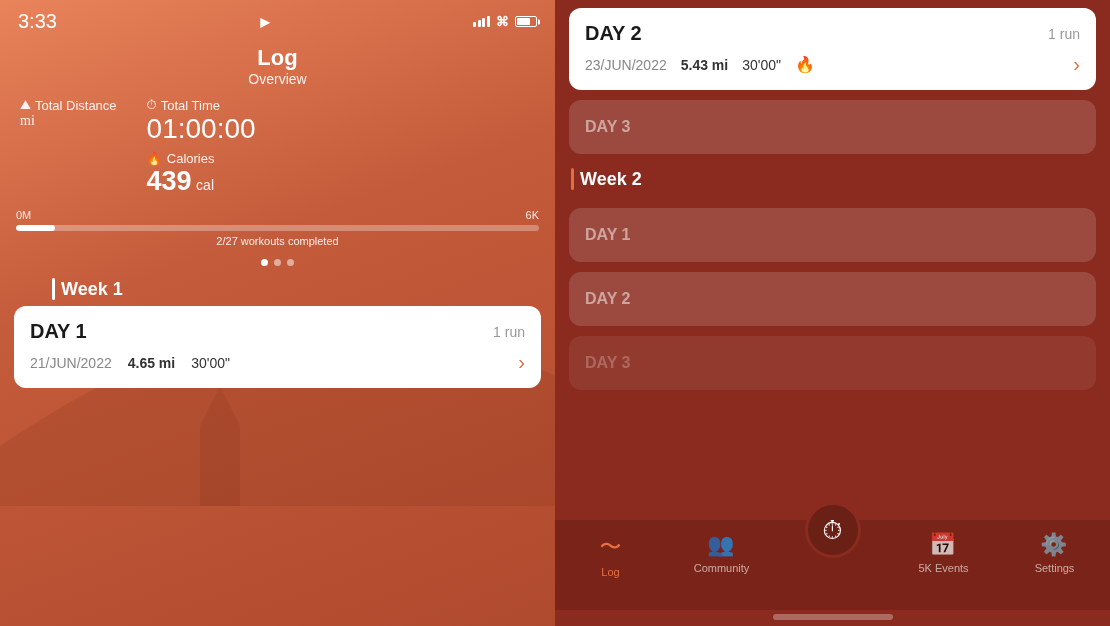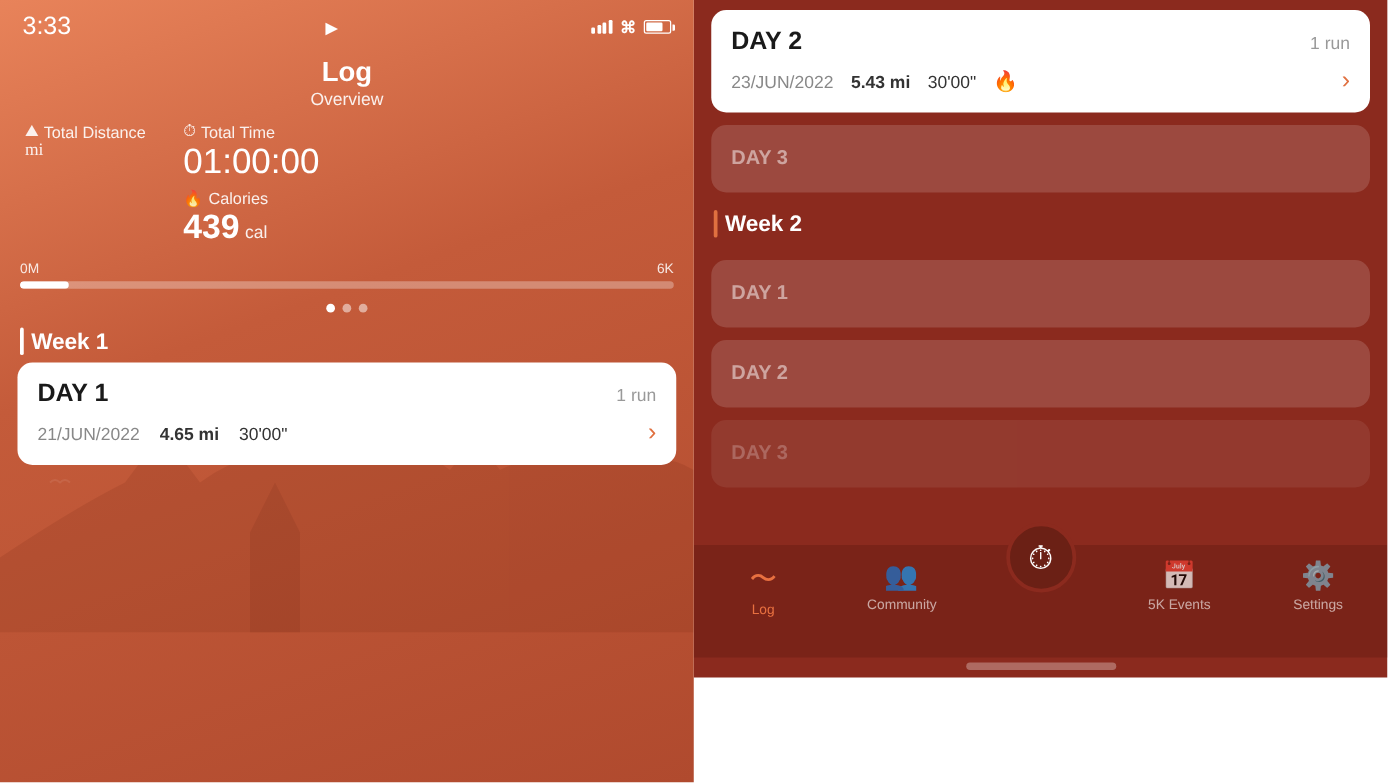--- a/index.html
+++ b/index.html
@@ -168,20 +168,21 @@
     
     .week-label {
       display: flex;
       align-items: center;
       gap: 6px;
       padding: 6px 16px 6px;
       color: white;
       font-size: 18px;
       font-weight: 700;
       z-index: 10;
+      margin-left: 36px;
     }
     .week-accent {
       width: 3px; height: 22px;
       background: white;
       border-radius: 2px;
     }
 
     
     .day-card {
       background: white;
@@ -211,21 +212,21 @@
     .chevron-right {
       margin-left: auto;
       color: #e07040;
       font-size: 20px;
       font-weight: 300;
     }
 
     
     .right-panel {
       width: 555px;
-      height: 542px;
+      height: 626px;
       background: #8b2a1e;
       display: flex;
       flex-direction: column;
       overflow: hidden;
     }
 
     .right-scroll {
       flex: 1;
       overflow-y: auto;
       padding: 0 14px;
@@ -395,20 +396,21 @@
   </div>
 
   <div class="progress-section">
     <div class="progress-labels">
       <span>0M</span>
       <span>6K</span>
     </div>
     <div class="progress-bar-bg">
       <div class="progress-bar-fill"></div>
     </div>
+    <div class="progress-subtitle">2/27 workouts completed</div>
   </div>
 
   <div class="dots">
     <div class="dot active"></div>
     <div class="dot"></div>
     <div class="dot"></div>
   </div>
 
   <div class="week-label">
     <div class="week-accent"></div>

